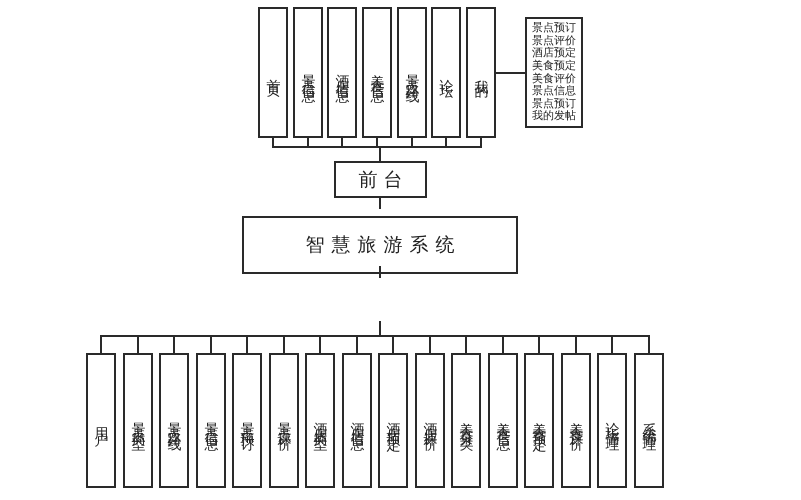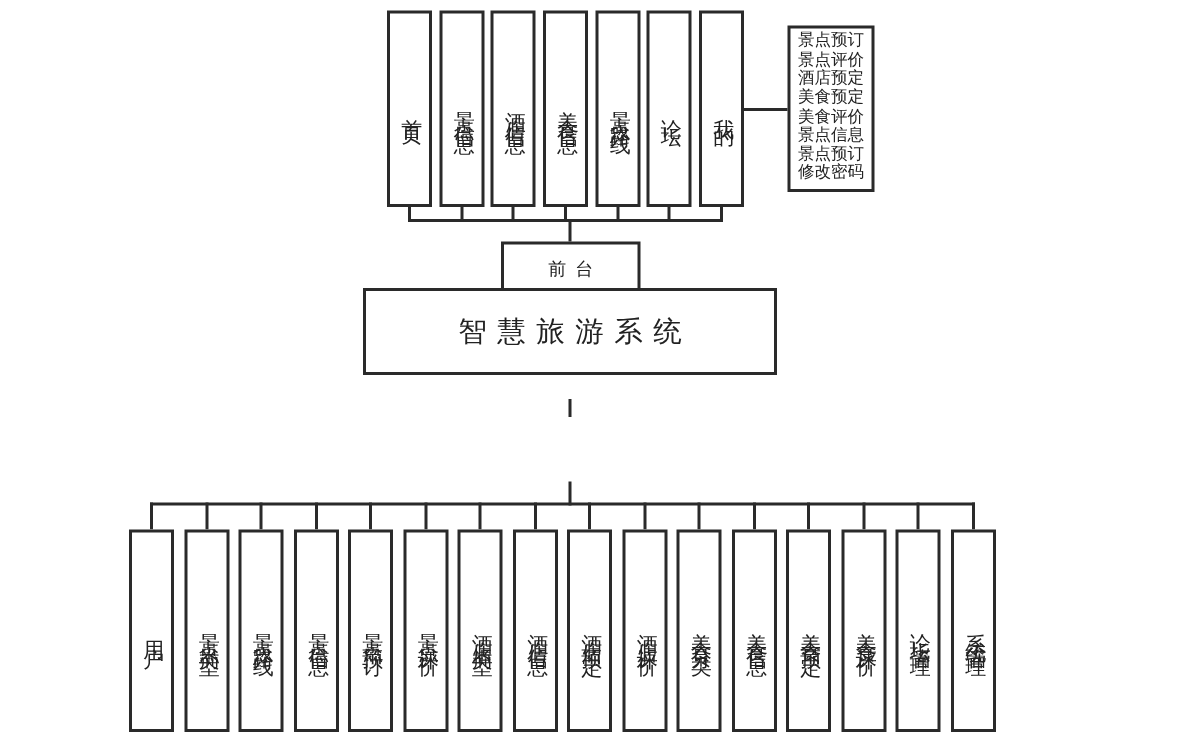--- a/index.html
+++ b/index.html
@@ -18,21 +18,21 @@
     display:flex;align-items:center;justify-content:center;
   }
   .vtext{
     writing-mode:vertical-rl;text-orientation:upright;
     font-size:14px;letter-spacing:5px;line-height:1;white-space:nowrap;color:#222;
   }
   .hbox{
     position:absolute;box-sizing:border-box;border:2px solid #2a2a2a;background:#ffffff;
     display:flex;align-items:center;justify-content:center;
   }
-  .hbox .htext{font-size:12px;letter-spacing:6px;text-indent:6px;color:#222;}
+  .hbox .htext{font-size:19px;letter-spacing:6px;text-indent:6px;color:#222;}
   .root-text{font-size:19px;letter-spacing:7px;text-indent:7px;color:#222;}
   .detail-box{
     position:absolute;left:525px;top:17px;width:58px;height:111px;box-sizing:border-box;
     border:2px solid #2a2a2a;background:#ffffff;
     display:flex;flex-direction:column;justify-content:center;padding:2px 0;
   }
   .dline{display:block;font-size:11px;line-height:12.6px;text-align:center;white-space:nowrap;color:#222;}
   .line{position:absolute;background:#2a2a2a;}
 </style>
 </head>
@@ -63,21 +63,21 @@
   </div>
 
   <div class="detail-box">
     <span class="dline">景点预订</span>
     <span class="dline">景点评价</span>
     <span class="dline">酒店预定</span>
     <span class="dline">美食预定</span>
     <span class="dline">美食评价</span>
     <span class="dline">景点信息</span>
     <span class="dline">景点预订</span>
-    <span class="dline">修改密码</span>
+    <span class="dline">我的发帖</span>
   </div>
 
   <div class="line" style="left:496px;top:72px;width:29px;height:2px"></div>
 
   <div class="line" style="left:272px;top:146px;width:210px;height:2px"></div>
   <div class="line" style="left:272px;top:137px;width:2px;height:10px"></div>
   <div class="line" style="left:307px;top:137px;width:2px;height:10px"></div>
   <div class="line" style="left:341px;top:137px;width:2px;height:10px"></div>
   <div class="line" style="left:376px;top:137px;width:2px;height:10px"></div>
   <div class="line" style="left:411px;top:137px;width:2px;height:10px"></div>
@@ -85,21 +85,21 @@
   <div class="line" style="left:480px;top:137px;width:2px;height:10px"></div>
 
   <div class="line" style="left:379px;top:146px;width:2px;height:16px"></div>
 
   <div class="hbox" style="left:334px;top:161px;width:93px;height:37px">
     <span class="htext">前台</span>
   </div>
 
   <div class="line" style="left:379px;top:198px;width:2px;height:11px"></div>
 
-  <div class="hbox" style="left:242px;top:192px;width:276px;height:58px">
+  <div class="hbox" style="left:242px;top:216px;width:276px;height:58px">
     <span class="root-text">智慧旅游系统</span>
   </div>
 
   <div class="line" style="left:379px;top:266px;width:2px;height:12px"></div>
 
 
   <div class="line" style="left:379px;top:321px;width:2px;height:16px"></div>
 
   <div class="line" style="left:100px;top:335px;width:550px;height:2px"></div>
   <div class="line" style="left:100px;top:335px;width:2px;height:18px"></div>

